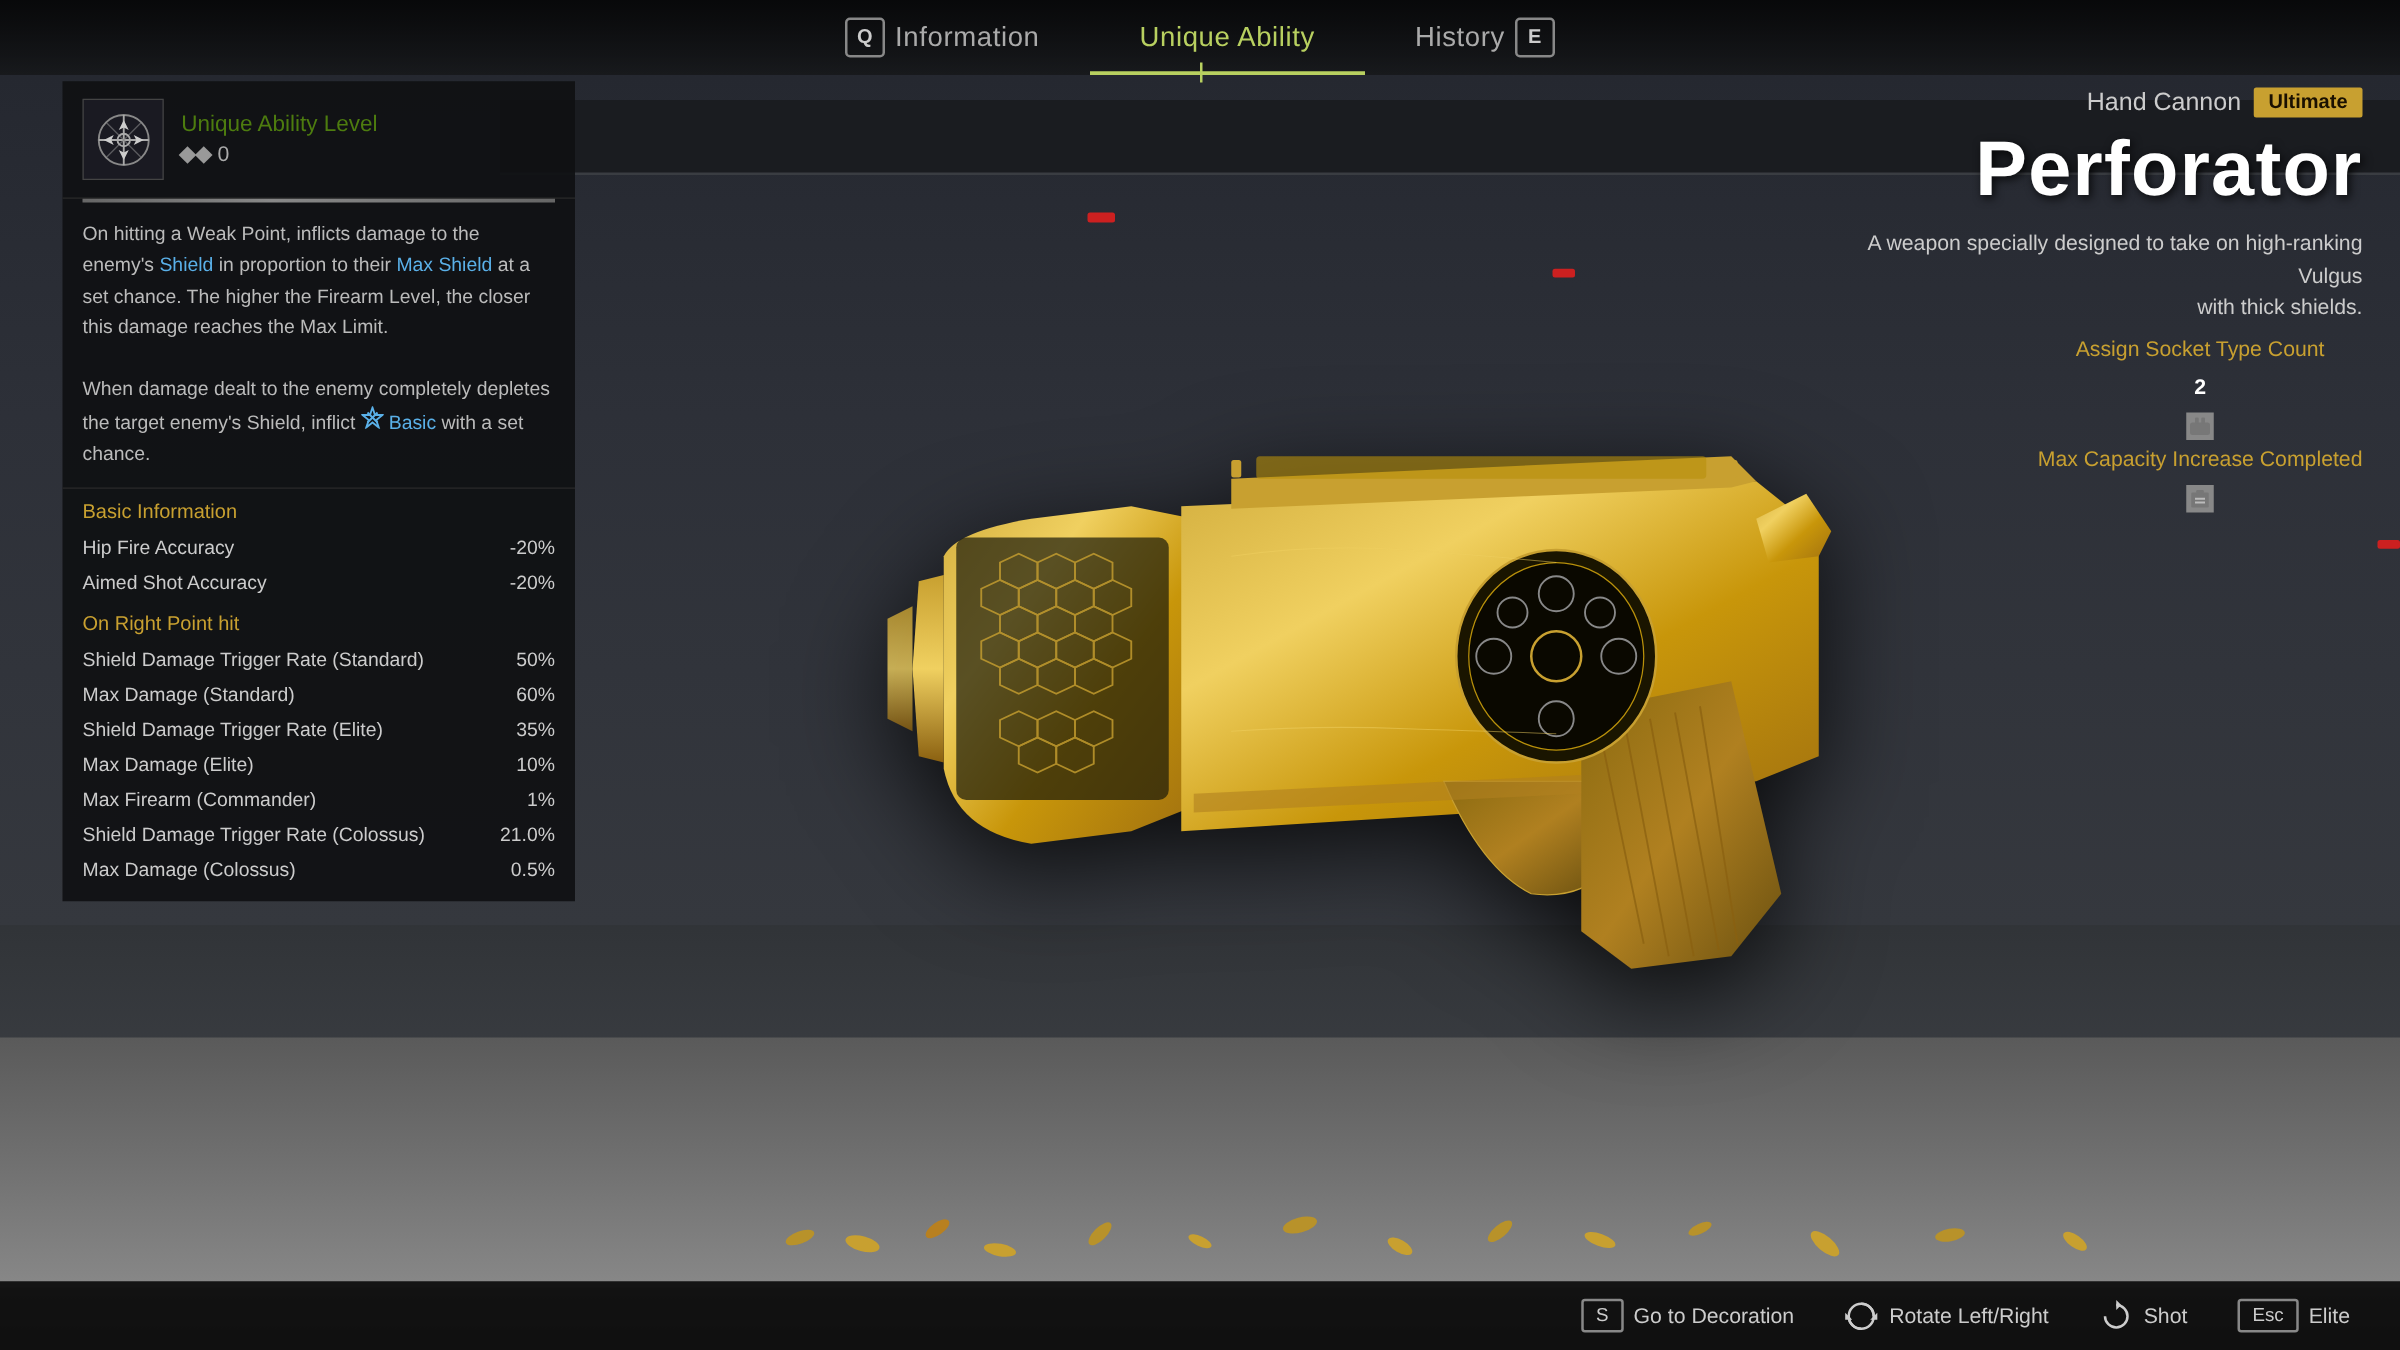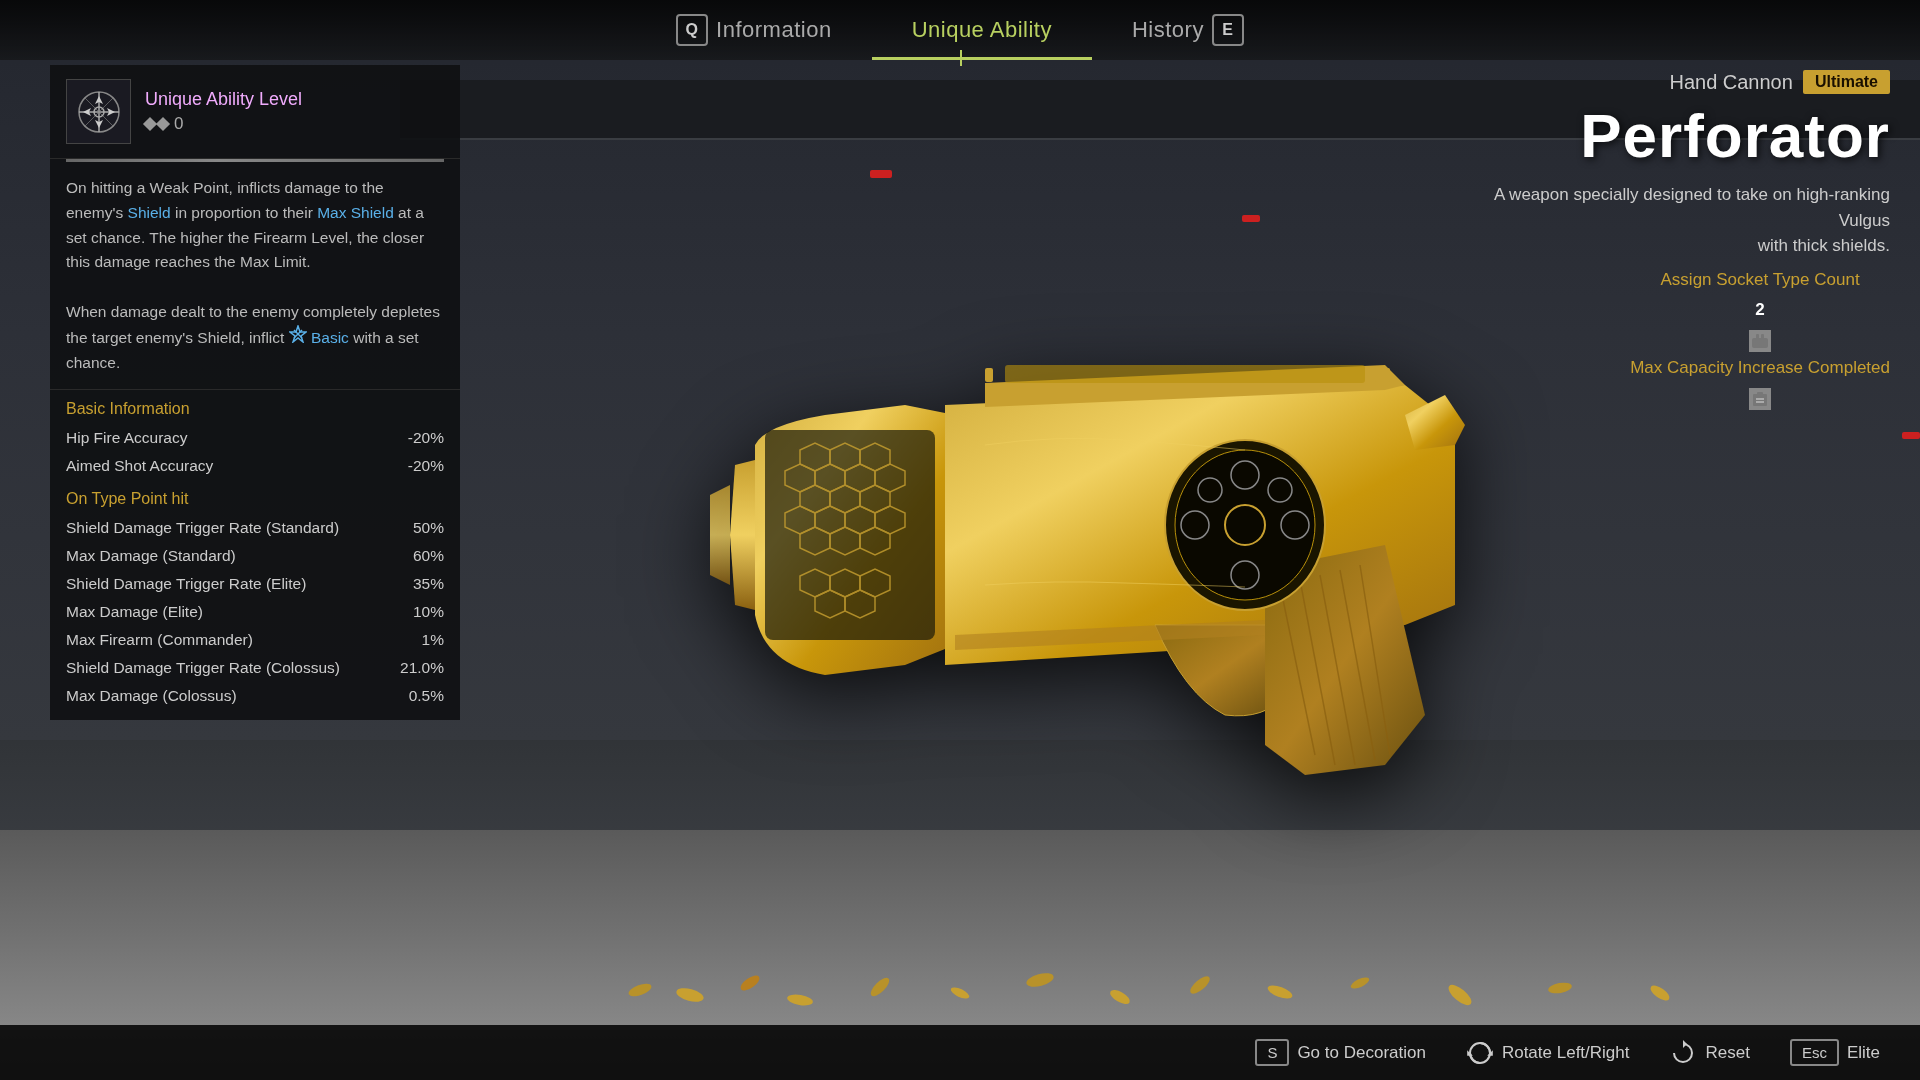--- a/index.html
+++ b/index.html
@@ -192,21 +192,21 @@
     }
 
     .ability-info {
       display: flex;
       flex-direction: column;
       gap: 4px;
     }
 
     .ability-title {
       font-size: 18px;
-      color: #f0abfc;
+      color: #4d7c0f;
       font-weight: 400;
     }
 
     .ability-level {
       display: flex;
       align-items: center;
       gap: 6px;
       color: #aaaaaa;
       font-size: 17px;
     }
@@ -637,21 +637,21 @@
   <div class="section-header">Basic Information</div>
   <div class="stat-row">
     <span>Hip Fire Accuracy</span>
     <span class="stat-value">-20%</span>
   </div>
   <div class="stat-row">
     <span>Aimed Shot Accuracy</span>
     <span class="stat-value">-20%</span>
   </div>
 
-  <div class="section-header">On Type Point hit</div>
+  <div class="section-header">On Right Point hit</div>
   <div class="stat-row">
     <span>Shield Damage Trigger Rate (Standard)</span>
     <span class="stat-value">50%</span>
   </div>
   <div class="stat-row">
     <span>Max Damage (Standard)</span>
     <span class="stat-value">60%</span>
   </div>
   <div class="stat-row">
     <span>Shield Damage Trigger Rate (Elite)</span>
@@ -726,19 +726,19 @@
     </div>
     <span>Rotate Left/Right</span>
   </div>
   <div class="bottom-action">
     <div class="rotate-icon">
       <svg width="28" height="28" viewBox="0 0 28 28" xmlns="http://www.w3.org/2000/svg">
         <path d="M14,5 A9,9 0 1,1 5,14" fill="none" stroke="#ccc" stroke-width="2"></path>
         <polygon points="14,1 14,9 18,5" fill="#ccc"></polygon>
       </svg>
     </div>
-    <span>Reset</span>
+    <span>Shot</span>
   </div>
   <div class="bottom-action">
     <span class="key-badge">Esc</span>
     <span>Elite</span>
   </div>
 </div>
 
 </body></html>

